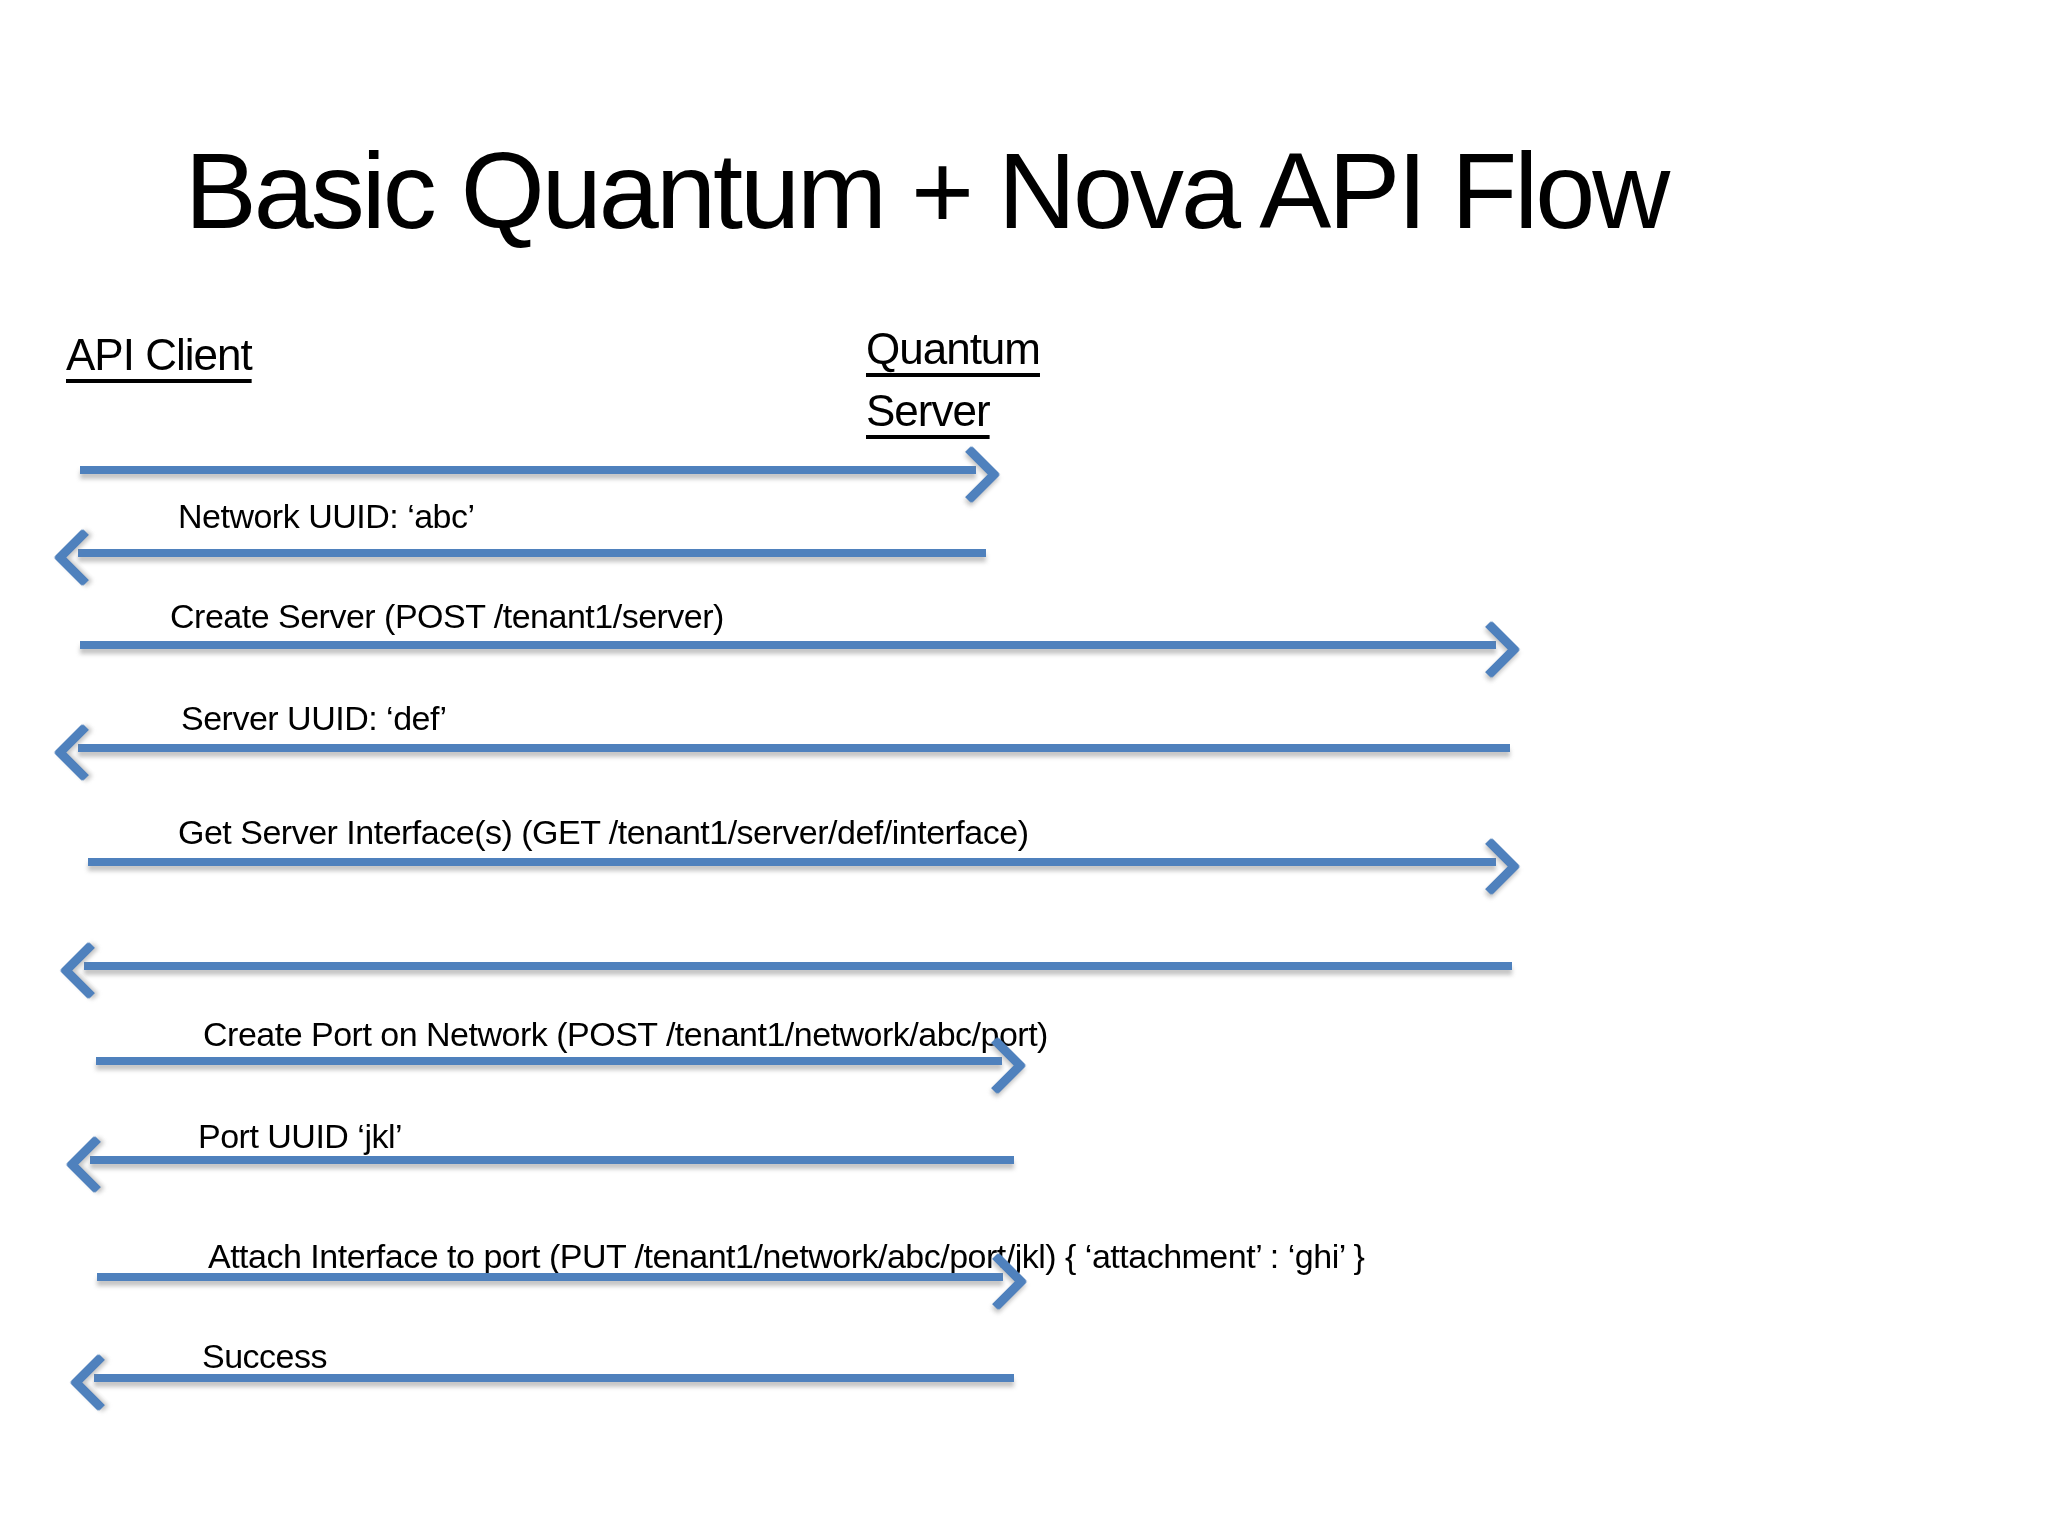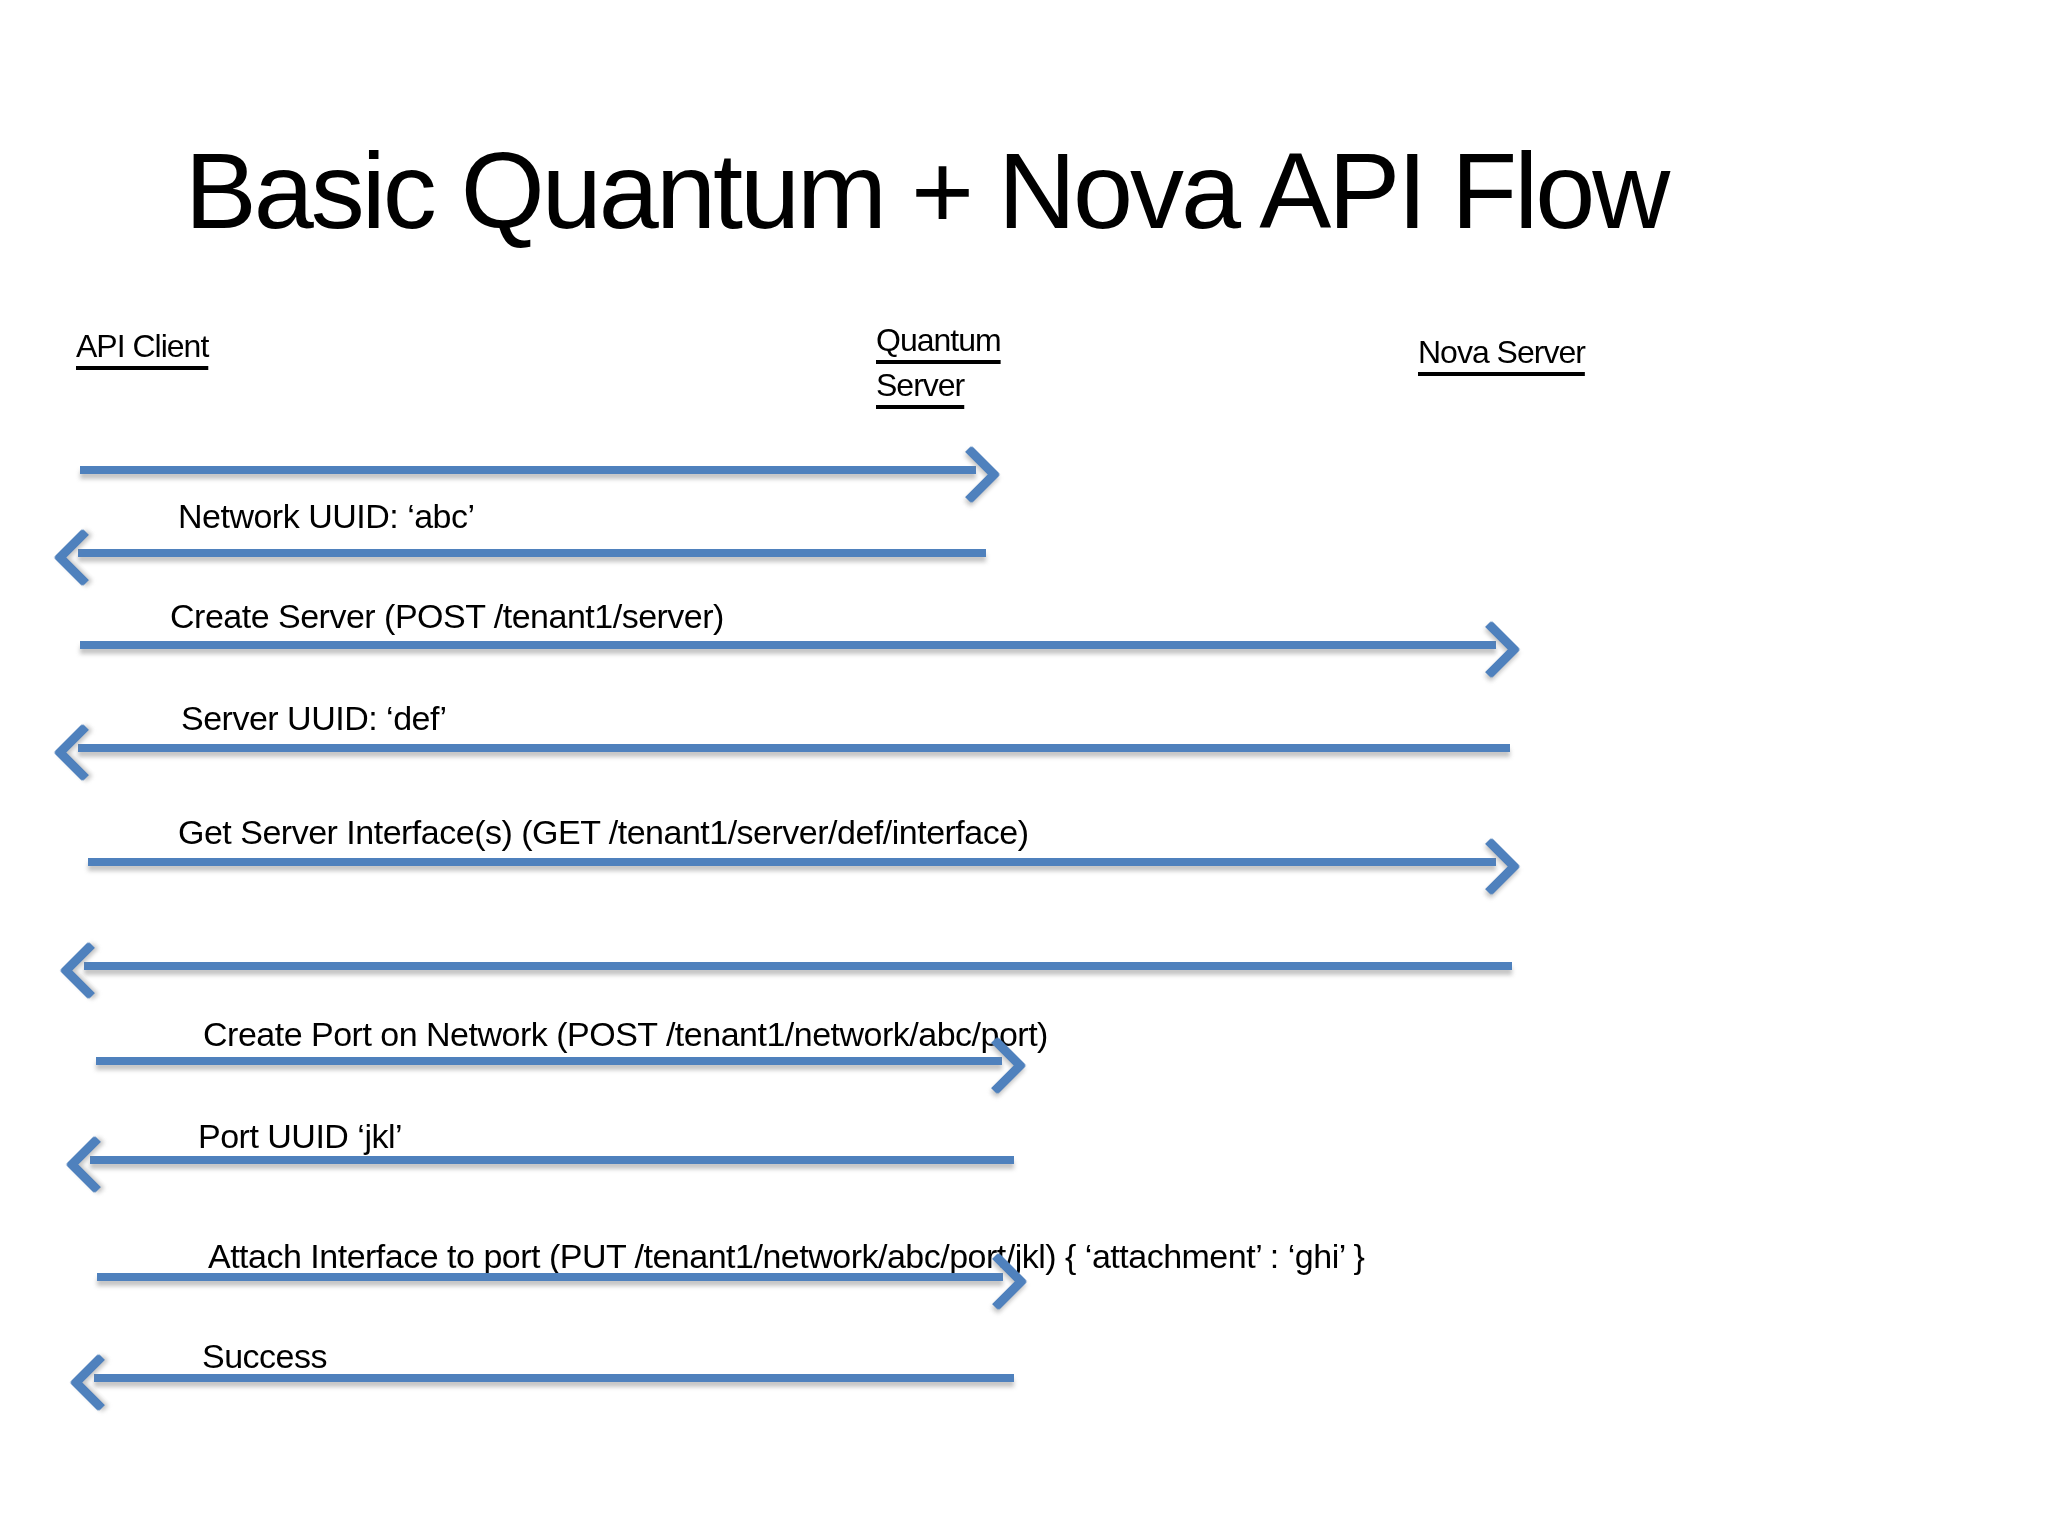--- a/index.html
+++ b/index.html
@@ -23,29 +23,28 @@
     width: 100%;
     text-align: center;
     font-size: 108px;
     font-weight: 400;
     letter-spacing: -3px;
     color: var(--text, #000000);
     white-space: nowrap;
   }
   .actor {
     position: absolute;
-    font-size: 32px;
+    font-size: 44px;
     font-weight: 400;
     letter-spacing: -1px;
     line-height: 1.42;
     text-decoration: underline;
     text-decoration-thickness: 4px;
     text-underline-offset: 9px;
     color: var(--text, #000000);
-    margin-left: 10px;
   }
   .actor-api-client   { left: 66px;   top: 324px; }
   .actor-quantum      { left: 866px;  top: 318px; width: 220px; }
   .actor-nova         { left: 1408px; top: 330px; }
 
   .msg-label {
     position: absolute;
     font-size: 34px;
     letter-spacing: -0.5px;
     line-height: 1.2;
@@ -89,21 +88,20 @@
 </style>
 </head>
 <body>
 
 <div class="slide">
 
   <div class="slide-title">Basic Quantum + Nova API Flow</div>
 
   <div class="actor actor-api-client">API Client</div>
   <div class="actor actor-quantum">Quantum Server</div>
-  <div class="actor actor-nova">Nova Server</div>
 
   <div class="arrow arrow-right" style="left:80px; top:466px; width:908px;">
     <div class="line"></div>
     <div class="head"></div>
   </div>
 
   <div class="msg-label" style="left:178px; top:496px;">Network UUID: ‘abc’</div>
   <div class="arrow arrow-left" style="left:66px; top:549px; width:920px;">
     <div class="line"></div>
     <div class="head"></div>

